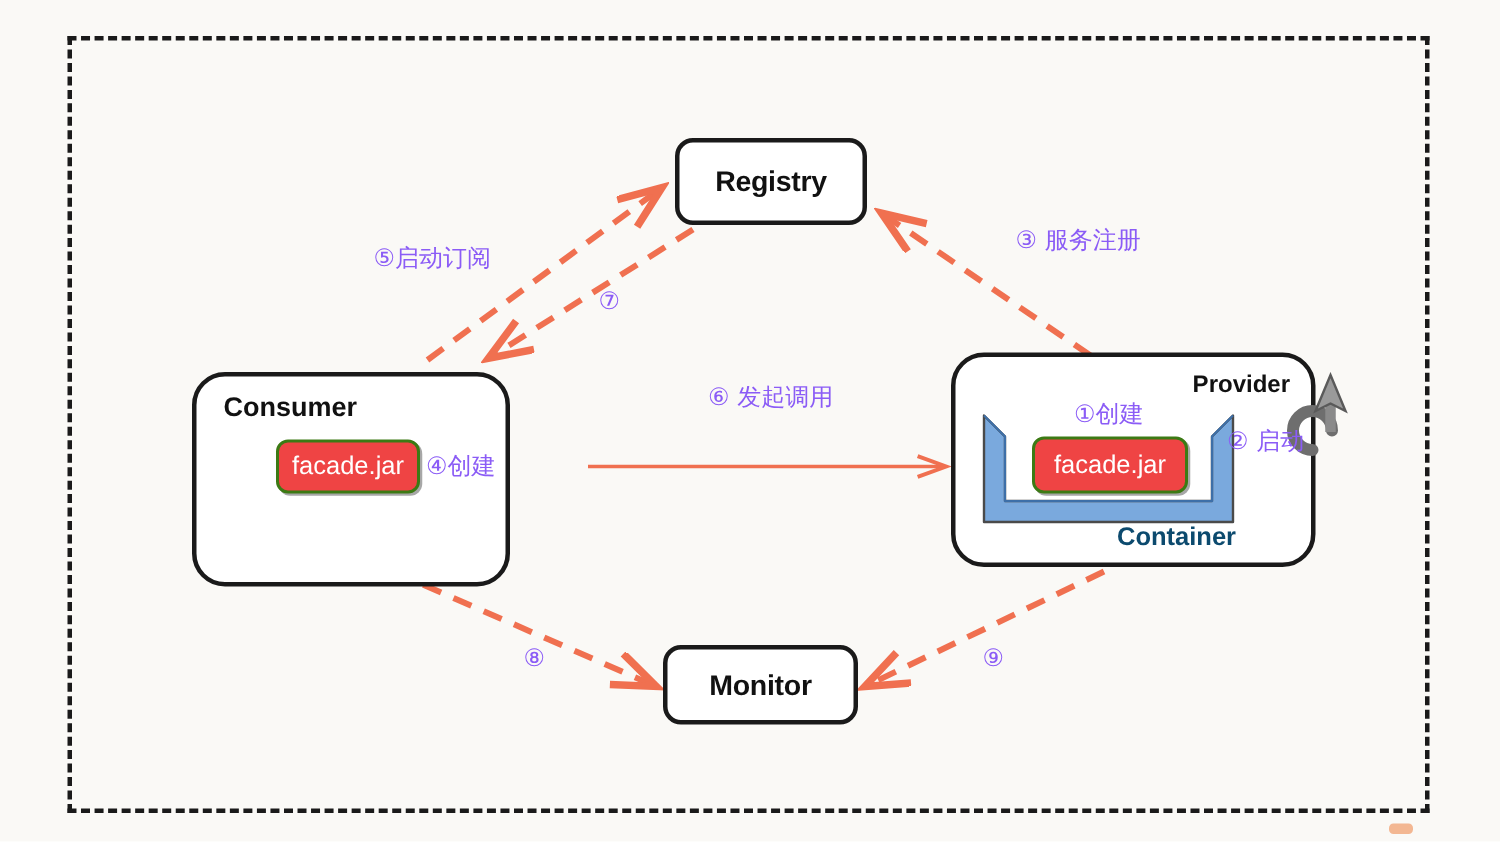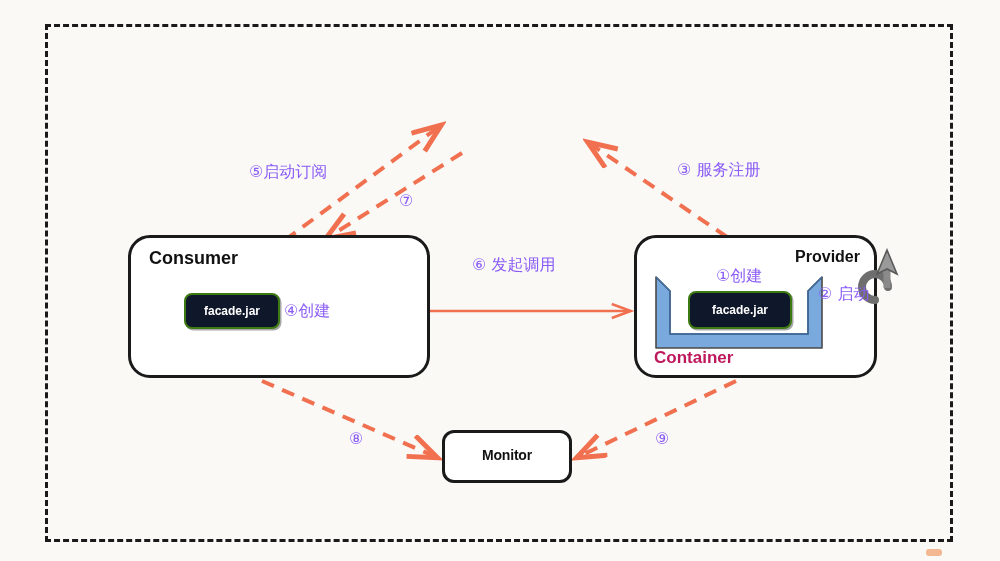--- a/index.html
+++ b/index.html
@@ -55,72 +55,72 @@
     letter-spacing: -0.2px;
   }
 
   .node-monitor {
     left: 442px; top: 430px; width: 130px; height: 53px;
     border-radius: 12px;
   }
   .node-monitor .node-label {
     left: 0; right: 0; top: 14px;
     text-align: center;
-    font-size: 14px;
+    font-size: 19px;
     letter-spacing: -0.2px;
   }
 
   .node-consumer {
-    left: 128px; top: 235px; width: 302px; height: 143px;
+    left: 128px; top: 248px; width: 212px; height: 143px;
     border-radius: 22px;
   }
   .node-consumer .node-label {
     left: 18px; top: 10px;
     font-size: 18px;
   }
 
   .node-provider {
     left: 634px; top: 235px; width: 243px; height: 143px;
     border-radius: 22px;
   }
   .node-provider .node-label {
     right: 14px; top: 10px;
     font-size: 16px;
   }
 
   
   .jar {
     position: absolute;
-    background: #0f172a;
+    background: #ef4444;
     border: 2.5px solid #3c7a14;
     border-radius: 8px;
     color: #ffffff;
-    font-size: 12px;
-    font-weight: bold;
+    font-size: 17px;
+    font-weight: normal;
     display: flex;
     align-items: center;
     justify-content: center;
     box-sizing: border-box;
     box-shadow: 1.5px 1.5px 0 rgba(60,60,60,0.45);
   }
   .jar-consumer { left: 184px; top: 293px; width: 96px; height: 36px; }
   .jar-provider { left: 688px; top: 291px; width: 104px; height: 38px; }
 
   
   .container-bracket {
     position: absolute;
     left: 654px; top: 275px; width: 170px; height: 75px;
   }
   .container-caption {
     position: absolute;
     left: 654px; top: 348px; width: 170px;
-    text-align: left;
+    text-align: right;
     font-size: 17px;
     font-weight: bold;
-    color: #be185d;
+    color: #0c4a6e;
   }
 
   
   .restart-icon {
     position: absolute;
     left: 854px; top: 248px; width: 48px; height: 82px;
   }
 
   
   .edges {
@@ -132,21 +132,21 @@
   
   .edge-label {
     position: absolute;
     color: #8b5cf6;
     font-size: 16px;
     white-space: nowrap;
     font-family: "DejaVu Sans", "Liberation Sans", sans-serif;
   }
   .lbl-5 { left: 249px; top: 162px; }
   .lbl-7 { left: 399px; top: 191px; }
-  .lbl-3 { left: 677px; top: 160px; }
+  .lbl-3 { left: 677px; top: 150px; }
   .lbl-6 { left: 472px; top: 255px; }
   .lbl-4 { left: 284px; top: 301px; }
   .lbl-1 { left: 716px; top: 266px; }
   .lbl-2 { left: 818px; top: 284px; }
   .lbl-8 { left: 349px; top: 429px; }
   .lbl-9 { left: 655px; top: 429px; }
 
   .corner-mark {
     position: absolute;
     left: 926px; top: 549px;
@@ -191,20 +191,23 @@
 
     <g>
       <path d="M262,381 L436,457" fill="none" stroke="#f07050" stroke-width="4" stroke-dasharray="13 9" marker-end="url(#arrowOpen)"></path>
     </g>
 
     <g>
       <path d="M736,381 L578,457" fill="none" stroke="#f07050" stroke-width="4" stroke-dasharray="13 9" marker-end="url(#arrowOpen)"></path>
     </g>
   </svg>
 
+  <div class="node node-registry">
+    <span class="node-label">Registry</span>
+  </div>
 
   <div class="node node-monitor">
     <span class="node-label">Monitor</span>
   </div>
 
   <div class="node node-consumer">
     <span class="node-label">Consumer</span>
   </div>
 
   <div class="node node-provider">

